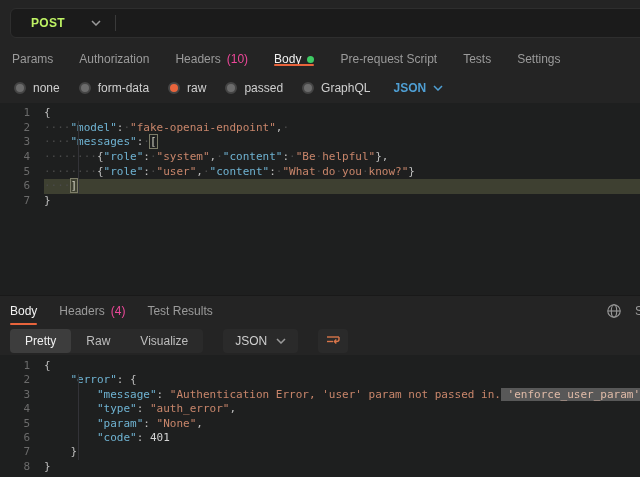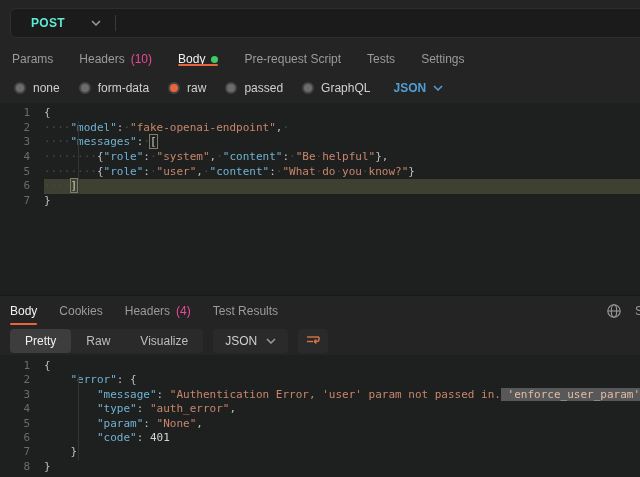--- a/index.html
+++ b/index.html
@@ -7,21 +7,21 @@
   body {
     position:relative; background:#242424; overflow:hidden;
     font-family:"Liberation Sans", sans-serif; -webkit-font-smoothing:antialiased;
   }
 
   
   .url-bar { position:absolute; left:10px; top:8px; right:-6px; height:30px;
     background:#1b1b1b; border:1px solid #2e2e2e; border-radius:6px;
     display:flex; align-items:center; }
   .method-select { display:flex; align-items:center; gap:26px; padding:0 14px 0 20px; cursor:pointer; }
-  .method-label { color:#5eead4; font-weight:bold; font-size:12px; letter-spacing:.3px; }
+  .method-label { color:#bef264; font-weight:bold; font-size:12px; letter-spacing:.3px; }
   .vsep { width:1px; height:16px; background:#3a3a3a; }
   .url-text { color:#dcdcdc; font-size:12px; padding-left:14px; }
 
   
   .tabs { display:flex; align-items:center; font-size:12px; color:#9b9b9b; }
   .req-tabs { position:absolute; left:12px; top:46px; height:26px; gap:26px; }
   .tab { display:flex; align-items:center; gap:6px; position:relative; cursor:pointer; }
   .tab.active { color:#f2f2f2; }
   .tab-underline { display:none; }
   .tab.active .tab-underline { display:block; position:absolute; left:0; right:0; bottom:0;
@@ -60,21 +60,21 @@
 
   
   .response-header { position:absolute; left:0; top:295px; width:640px; height:30px;
     border-top:1px solid #191919; display:flex; align-items:stretch; gap:22px;
     padding-left:10px; font-size:12px; color:#9b9b9b; }
   .globe-btn { position:absolute; right:18px; top:7px; cursor:pointer; }
   .clip-text { position:absolute; right:0; top:8px; width:5px; overflow:hidden; color:#9b9b9b; font-size:12px; }
 
   
   .response-toolbar { position:absolute; left:10px; top:329px; height:24px;
-    display:flex; align-items:center; gap:10px; }
+    display:flex; align-items:center; gap:20px; }
   .seg-group { display:flex; background:#2a2a2a; border-radius:4px; }
   .seg { padding:5px 15px; font-size:12px; color:#bdbdbd; border-radius:4px; cursor:pointer; }
   .seg.active { background:#3d3d3d; color:#f0f0f0; }
   .json-btn { background:#2a2a2a; border-radius:4px; padding:5px 12px; color:#d0d0d0;
     font-size:12px; display:flex; align-items:center; gap:9px; cursor:pointer; }
   .wrap-btn { background:#2a2a2a; border-radius:4px; width:30px; height:24px;
     display:flex; align-items:center; justify-content:center; cursor:pointer; }
 
   .chev { stroke:#9a9a9a; fill:none; stroke-width:1.5; }
   .chev-blue { stroke:#4f9fd4; }
@@ -90,20 +90,23 @@
       </svg>
   </div>
   <div class="vsep"></div>
 </div>
 
 <div class="tabs req-tabs">
   <div class="tab">
       <span>Params</span>
     </div>
   <div class="tab">
+      <span>Authorization</span>
+    </div>
+  <div class="tab">
       <span>Headers</span>
       <span class="count">(10)</span>
     </div>
   <div class="tab active">
       <span>Body</span>
       <span class="green-dot"></span>
       <span class="tab-underline"></span>
     </div>
   <div class="tab">
       <span>Pre-request Script</span>
@@ -174,23 +177,20 @@
     <div class="code-line">
       <span class="ln">7</span>
       <span class="code-text"><span class="tk-punct">}</span></span>
     </div>
   </div>
 
 <div class="tabs response-header">
   <div class="tab active">
       <span>Body</span>
       <span class="tab-underline"></span>
-    </div>
-  <div class="tab">
-      <span>Cookies</span>
     </div>
   <div class="tab">
       <span>Headers</span>
       <span class="count">(4)</span>
     </div>
   <div class="tab">
       <span>Test Results</span>
     </div>
   <div class="globe-btn">
     <svg width="16" height="16" viewBox="0 0 16 16" fill="none" stroke="#9a9a9a" stroke-width="1.1">

